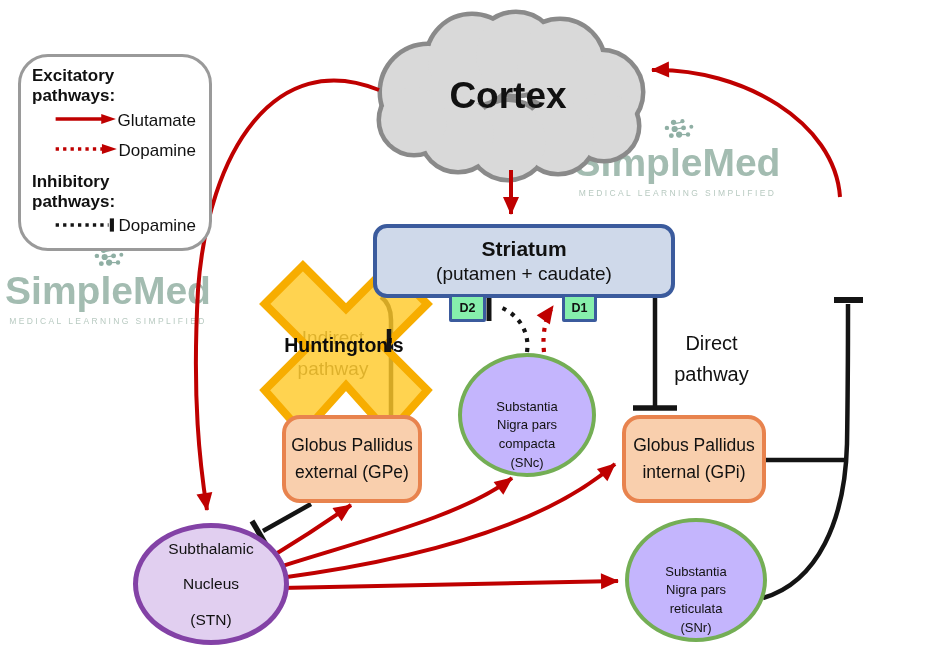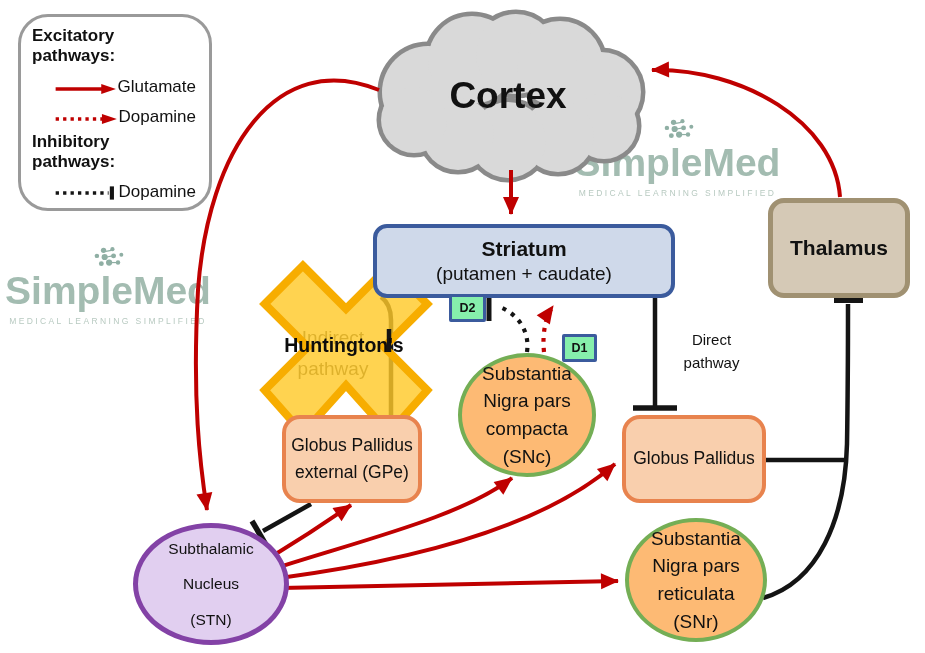--- a/index.html
+++ b/index.html
@@ -1,51 +1,51 @@
 <!DOCTYPE html>
 <html><head>
 <meta charset="utf-8">
 <style>
   html,body{margin:0;padding:0;background:#fff;}
   #stage{position:relative;width:925px;height:653px;background:#ffffff;overflow:hidden;
          font-family:"Liberation Sans",sans-serif;color:#111;}
   #stage *{box-sizing:border-box;}
-  .abs{position:absolute;}
+  .abs{position:absolute;margin-top:40px;}
   .node{position:absolute;display:flex;flex-direction:column;align-items:center;justify-content:center;
         text-align:center;line-height:1.3;z-index:4;}
   .ellipse{border-radius:50%;}
   .b{font-weight:normal;}
   
   .legend{left:18px;top:14px;width:194px;height:197px;border:3px solid #9a9a9a;border-radius:30px;
           background:#fff;z-index:5;padding:9px 13px 6px 11px;display:flex;flex-direction:column;
           justify-content:space-between;}
   .legend-title{font-weight:bold;font-size:17px;}
-  .legend-row{display:flex;justify-content:space-between;align-items:flex-end;height:26px;}
+  .legend-row{display:flex;justify-content:space-between;align-items:flex-start;height:26px;}
   .legend-row span{font-size:17px;}
   .legend-icon{margin-left:22px;}
   
   .striatum{left:373px;top:224px;width:302px;height:74px;background:#cfd9ea;border:4px solid #3b5b9d;border-radius:14px;}
   .striatum .title{font-size:21px;font-weight:bold;}
   .striatum .sub{font-size:19px;}
   .receptor{background:#86efac;border:3px solid #3b5b9d;border-radius:2px;font-size:12.5px;font-weight:bold;z-index:4;}
   .d2{left:449px;top:294px;width:37px;height:28px;}
-  .d1{left:562px;top:294px;width:35px;height:28px;margin-top:40px;}
+  .d1{left:562px;top:294px;width:35px;height:28px;}
   .thalamus{left:768px;top:198px;width:142px;height:100px;background:#d5c9b6;border:5px solid #a09172;border-radius:16px;
             font-size:21px;font-weight:bold;}
   .pallidus{background:#f9cfad;border:4px solid #e8834e;border-radius:18px;font-size:17.5px;line-height:1.55;}
   .gpe{left:282px;top:415px;width:140px;height:88px;}
   .gpi{left:622px;top:415px;width:144px;height:88px;}
-  .nigra{background:#fdba74;border:4px solid #74ae55;font-size:19px;line-height:1.45;}
+  .nigra{background:#c4b5fd;border:4px solid #74ae55;font-size:13px;line-height:1.45;justify-content:flex-end;}
   .snc{left:458px;top:353px;width:138px;height:124px;}
   .snr{left:625px;top:518px;width:142px;height:124px;}
   .stn{left:133px;top:523px;width:156px;height:122px;background:#e1cff0;border:5px solid #8342a6;
        font-size:15.5px;line-height:1.5;gap:12px;}
   .cortex-label{left:408px;top:72px;width:200px;height:48px;font-size:37px;font-weight:bold;z-index:3;
                 background:transparent;}
-  .direct-label{left:664px;top:328px;width:95px;font-size:15px;line-height:1.55;background:transparent;z-index:2;}
+  .direct-label{left:664px;top:328px;width:95px;font-size:20px;line-height:1.55;background:transparent;z-index:2;}
   
   .logo{position:absolute;display:flex;flex-direction:column;align-items:center;z-index:0;}
   .logo-left{left:8px;top:244px;width:200px;}
   .logo-right{left:575px;top:116px;width:205px;}
   .logo .brand{font-size:39px;font-weight:bold;color:#a3bcb1;letter-spacing:0px;line-height:1.1;}
   .logo .tagline{font-size:8.5px;letter-spacing:2.4px;color:#b8cac1;margin-top:3px;}
   svg.layer{position:absolute;left:0;top:0;z-index:1;}
   svg.xlayer{position:absolute;left:235px;top:238px;z-index:3;}
   .svgtext{font-family:"Liberation Sans",sans-serif;}
 </style>
@@ -199,37 +199,35 @@
     <span class="title">Striatum</span>
     <span class="sub">(putamen + caudate)</span>
   </div>
   <div class="node receptor d2">
     <span>D2</span>
   </div>
   <div class="node receptor d1">
     <span>D1</span>
   </div>
 
-  <div class="node thalamus">
-    <span>Thalamus</span>
-  </div>
 
   <svg class="xlayer" width="210" height="210" viewBox="235 238 210 210">
     <path d="M302.9 265.7 L346 308.8 L389.1 265.7 L427.3 303.9 L384.2 347 L427.3 390.1 L389.1 433.3 L346 385.2 L302.9 433.3 L264.7 390.1 L307.8 347 L264.7 303.9 Z" fill="rgba(255,201,41,0.82)" stroke="#f7ad00" stroke-width="8" stroke-linejoin="miter"></path>
     <line x1="389" y1="329" x2="389" y2="352" stroke="#141414" stroke-width="4.5"></line>
     <text class="svgtext" x="344" y="352" text-anchor="middle" font-size="19.5" font-weight="bold" fill="#0c0c0c">Huntington's</text>
   </svg>
 
   <div class="node pallidus gpe">
     <span>Globus Pallidus</span>
     <span><span>external </span><span class="b">(GPe)</span></span>
   </div>
 
   <div class="node pallidus gpi">
     <span>Globus Pallidus</span>
+    <span><span>internal </span><span class="b">(GPi)</span></span>
   </div>
 
   <div class="node ellipse nigra snc">
     <span>Substantia</span>
     <span>Nigra pars</span>
     <span>compacta</span>
     <span class="b">(SNc)</span>
   </div>
 
   <div class="node ellipse nigra snr">

